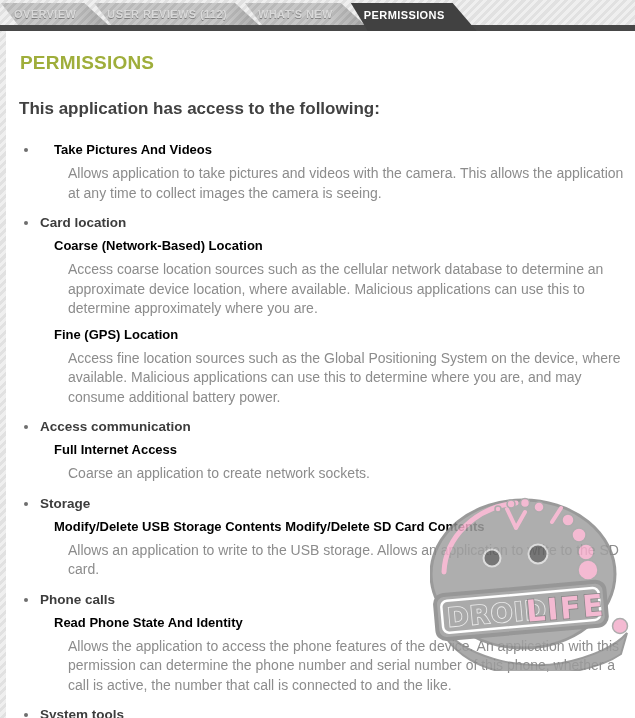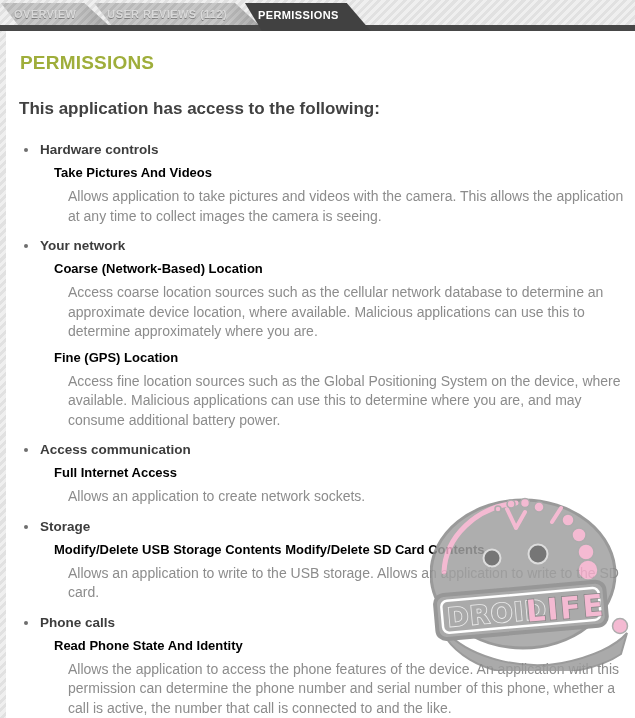--- a/index.html
+++ b/index.html
@@ -86,58 +86,60 @@
 
   <header class="tab-header">
     <div class="tab-underline"></div>
     <nav class="tab-bar" id="tab-bar">
         <div class="tab">
     <span class="tab-label">OVERVIEW</span>
   </div>
         <div class="tab">
     <span class="tab-label">USER REVIEWS (112)</span>
   </div>
+        <div class="tab">
+    <span class="tab-label">WHAT'S NEW</span>
+  </div>
         <div class="tab active">
     <span class="tab-label">PERMISSIONS</span>
   </div>
       </nav>
   </header>
 
   <main class="content">
     <h1 class="page-title">PERMISSIONS</h1>
     <p class="intro">This application has access to the following:</p>
     <ul class="perm-list" id="perm-list">
         <li>
-    <div class="cat-title">Hardware controls</div>
     <div class="perm-items">
             <div class="perm">
     <div class="perm-name">Take Pictures And Videos</div>
     <div class="perm-desc">Allows application to take pictures and videos with the camera. This allows the application at any time to collect images the camera is seeing.</div>
   </div>
           </div>
   </li>
         <li>
-    <div class="cat-title">Your network</div>
+    <div class="cat-title">Card location</div>
     <div class="perm-items">
             <div class="perm">
     <div class="perm-name">Coarse (Network-Based) Location</div>
     <div class="perm-desc">Access coarse location sources such as the cellular network database to determine an approximate device location, where available. Malicious applications can use this to determine approximately where you are.</div>
   </div>
             <div class="perm">
     <div class="perm-name">Fine (GPS) Location</div>
     <div class="perm-desc">Access fine location sources such as the Global Positioning System on the device, where available. Malicious applications can use this to determine where you are, and may consume additional battery power.</div>
   </div>
           </div>
   </li>
         <li>
     <div class="cat-title">Access communication</div>
     <div class="perm-items">
             <div class="perm">
     <div class="perm-name">Full Internet Access</div>
-    <div class="perm-desc">Allows an application to create network sockets.</div>
+    <div class="perm-desc">Coarse an application to create network sockets.</div>
   </div>
           </div>
   </li>
         <li>
     <div class="cat-title">Storage</div>
     <div class="perm-items">
             <div class="perm">
     <div class="perm-name">Modify/Delete USB Storage Contents Modify/Delete SD Card Contents</div>
     <div class="perm-desc">Allows an application to write to the USB storage. Allows an application to write to the SD card.</div>
   </div>

